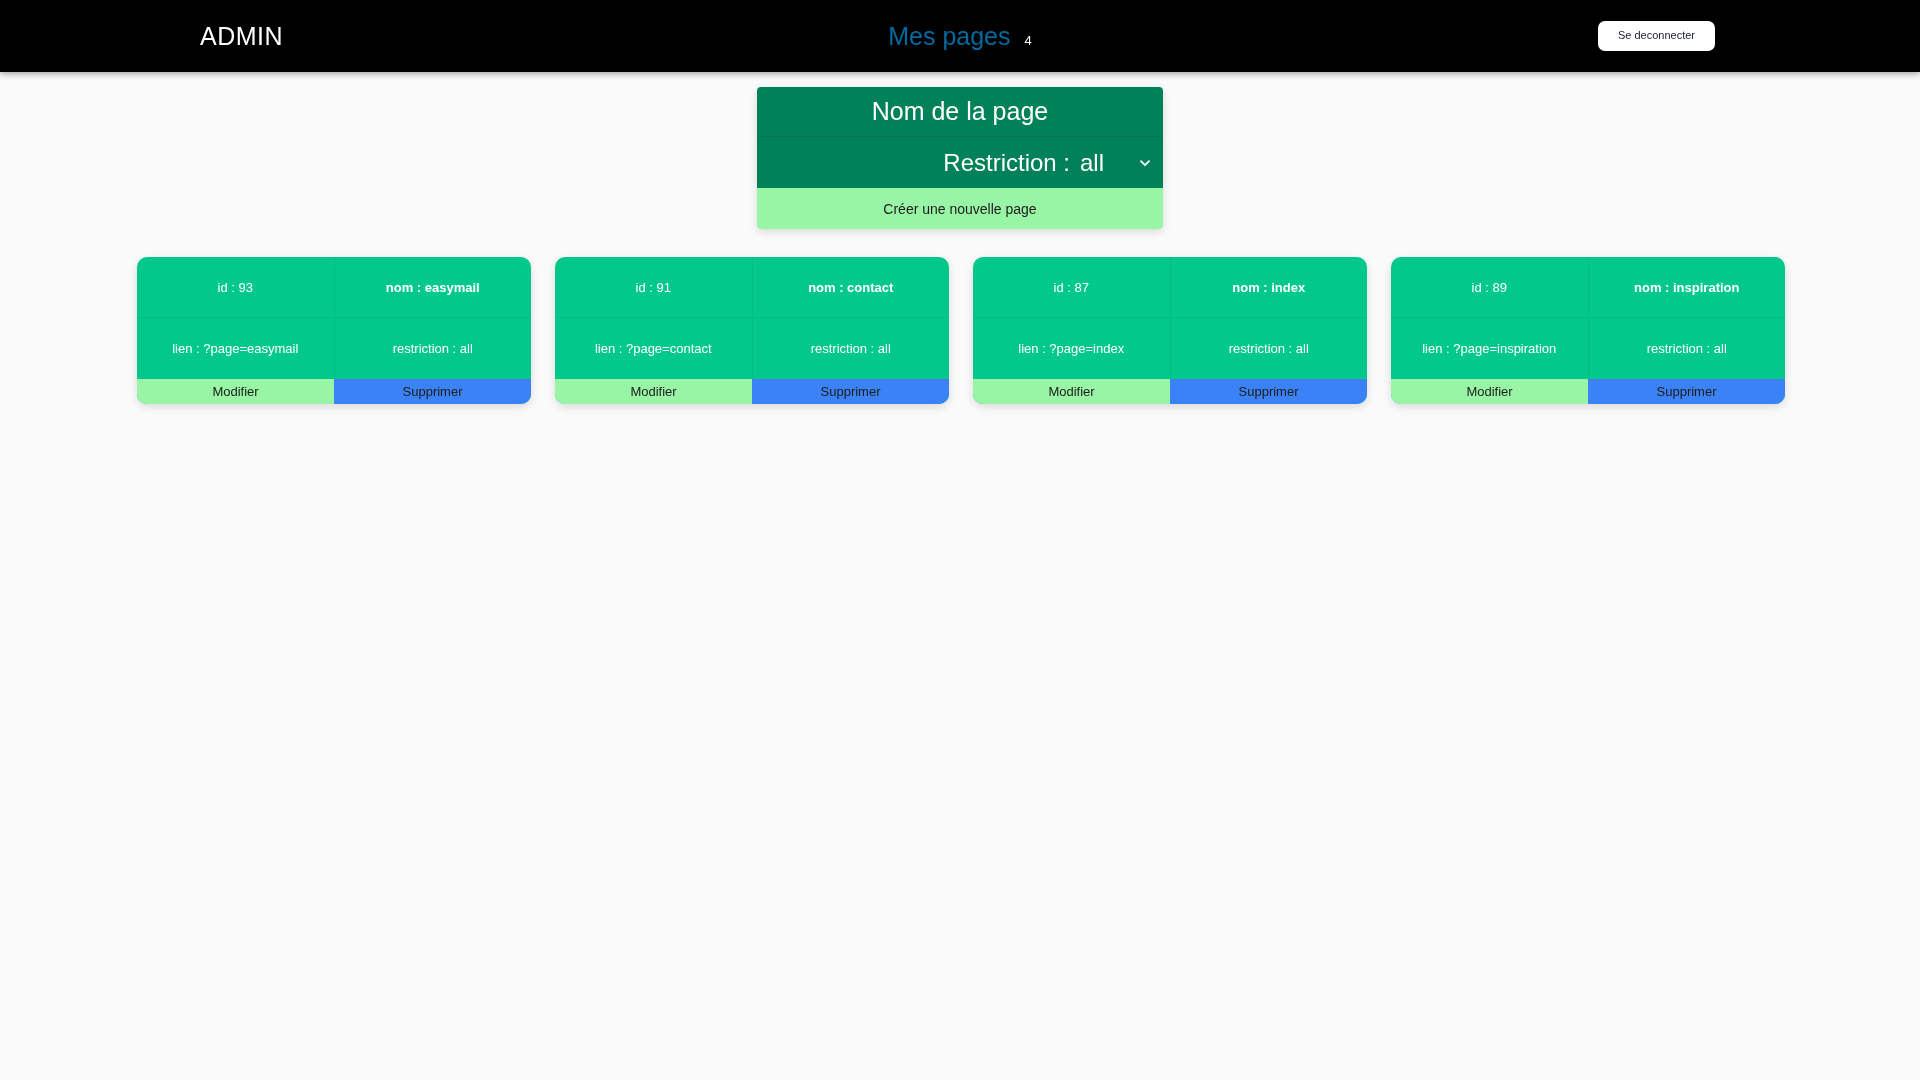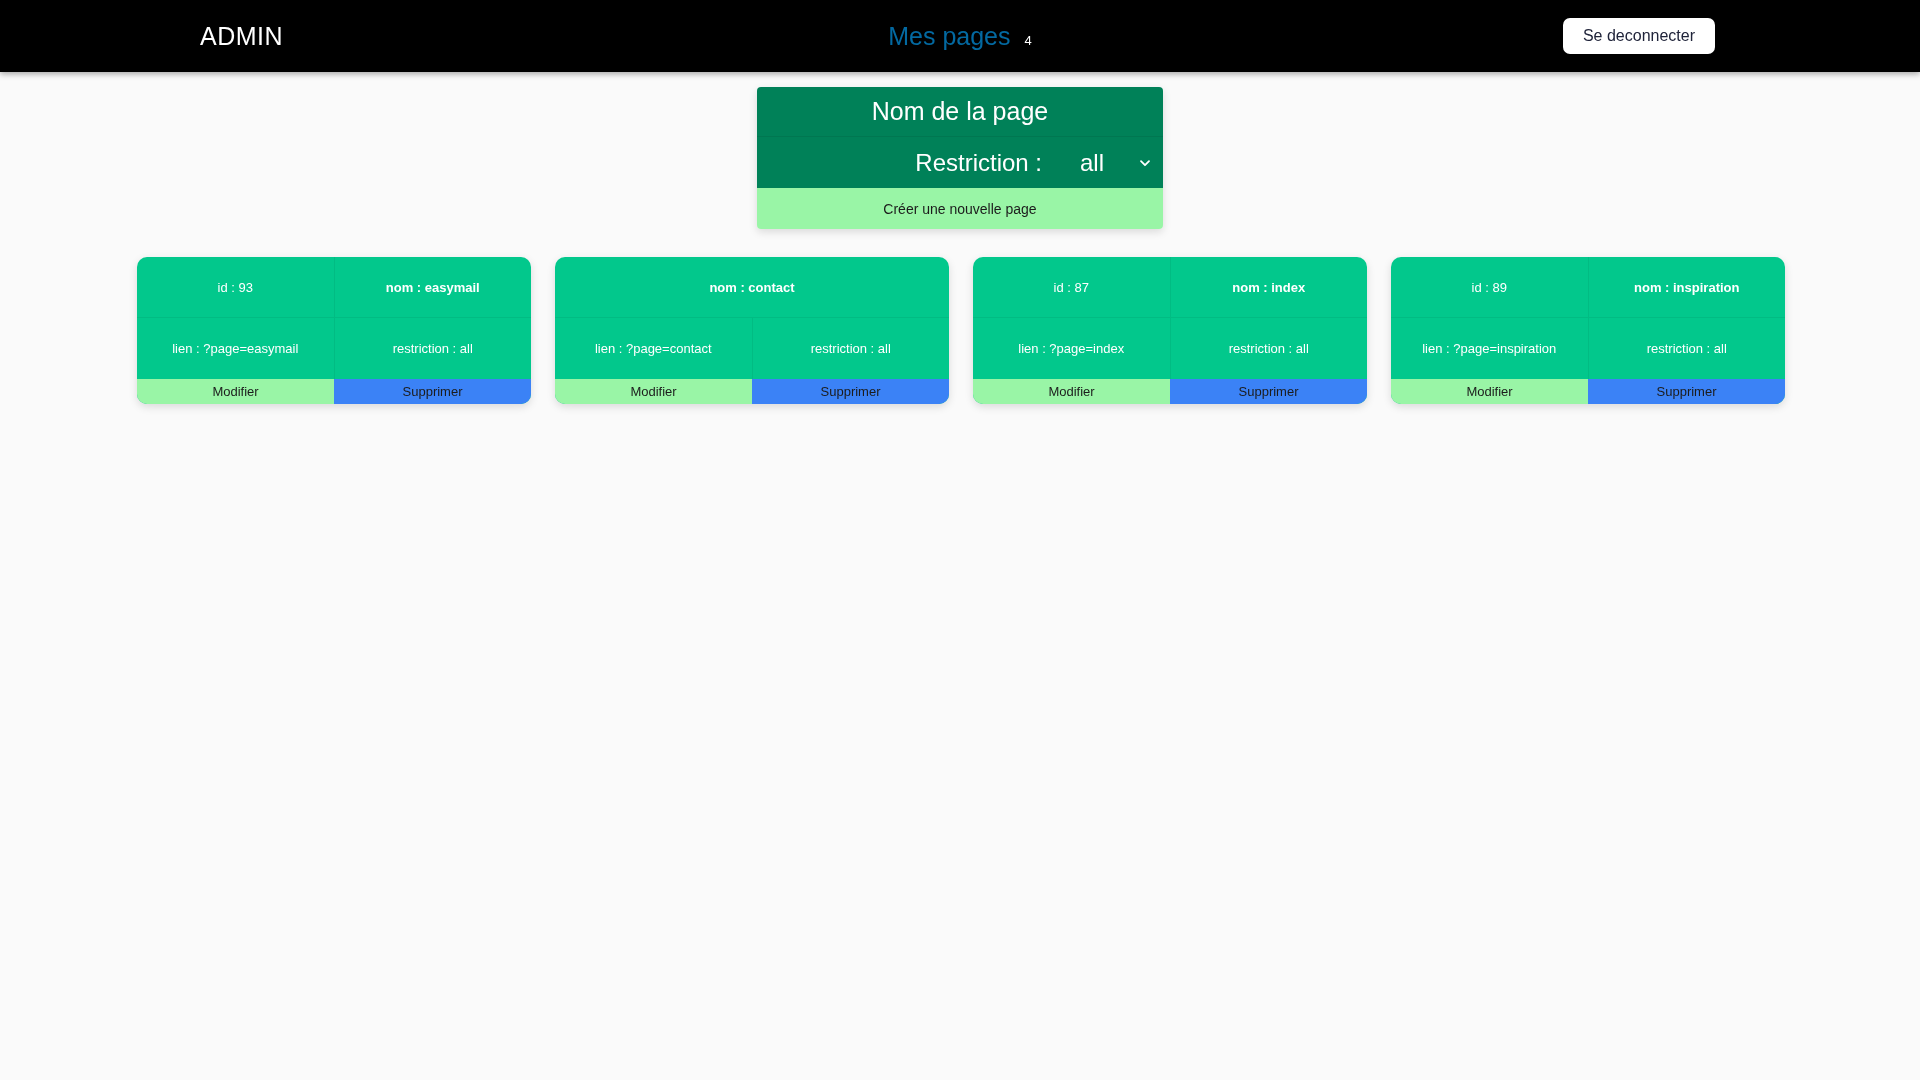--- a/index.html
+++ b/index.html
@@ -53,21 +53,21 @@
     line-height: 1;
   }
   .logout-btn {
     position: absolute;
     right: 205px;
     background: #ffffff;
     color: #20243a;
     border: none;
     border-radius: 7px;
     padding: 8px 20px;
-    font-size: 16px;
+    font-size: 11px;
     font-family: "Liberation Sans", sans-serif;
     cursor: pointer;
     line-height: 1.2;
   }
 
   
   .create-card {
     position: absolute;
     left: 50%;
     transform: translateX(-50%);
@@ -109,21 +109,20 @@
   }
   .restrict-label {
     color: #ffffff;
     font-size: 24px;
     font-weight: 400;
   }
   .restrict-select-wrap {
     position: relative;
     display: flex;
     align-items: center;
-    margin-left: 28px;
   }
   .restrict-select {
     appearance: none;
     -webkit-appearance: none;
     background: transparent;
     border: none;
     outline: none;
     color: #ffffff;
     font-size: 24px;
     font-family: "Liberation Sans", sans-serif;
@@ -252,20 +251,21 @@
       <div class="card-cell">restriction : all</div>
     </div>
     <div class="card-actions">
       <button class="btn-edit">Modifier</button>
       <button class="btn-delete">Supprimer</button>
     </div>
   </div>
 
   <div class="page-card">
     <div class="card-row top">
+      <div class="card-cell left">id : 91</div>
       <div class="card-cell bold">nom : contact</div>
     </div>
     <div class="card-row">
       <div class="card-cell left">lien : ?page=contact</div>
       <div class="card-cell">restriction : all</div>
     </div>
     <div class="card-actions">
       <button class="btn-edit">Modifier</button>
       <button class="btn-delete">Supprimer</button>
     </div>

